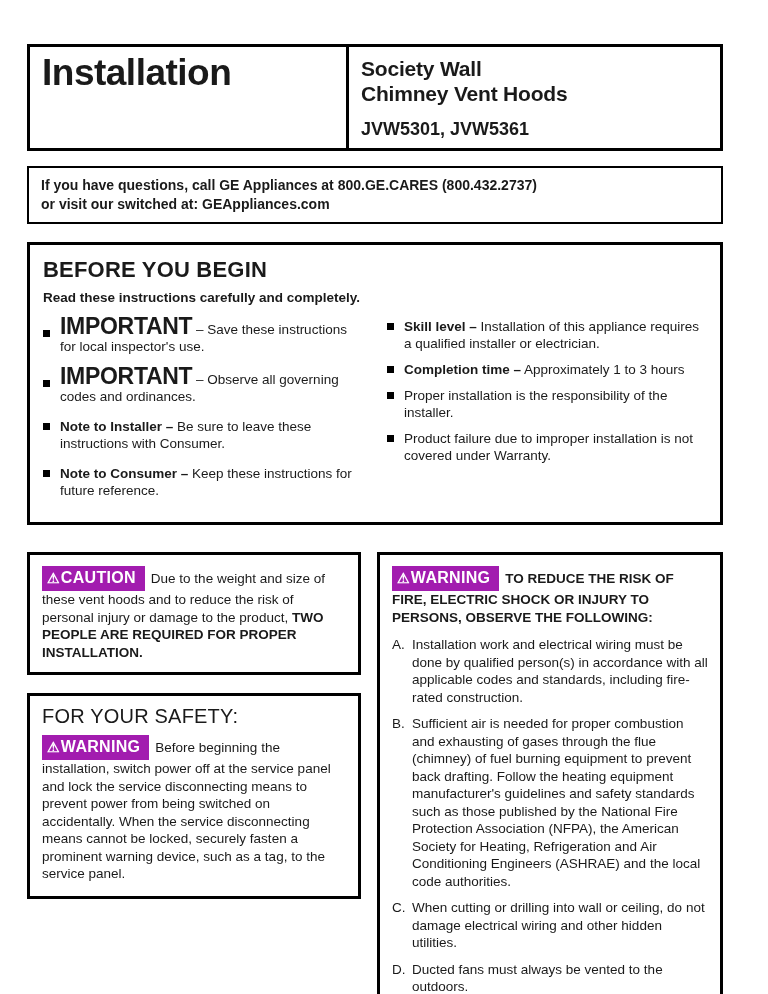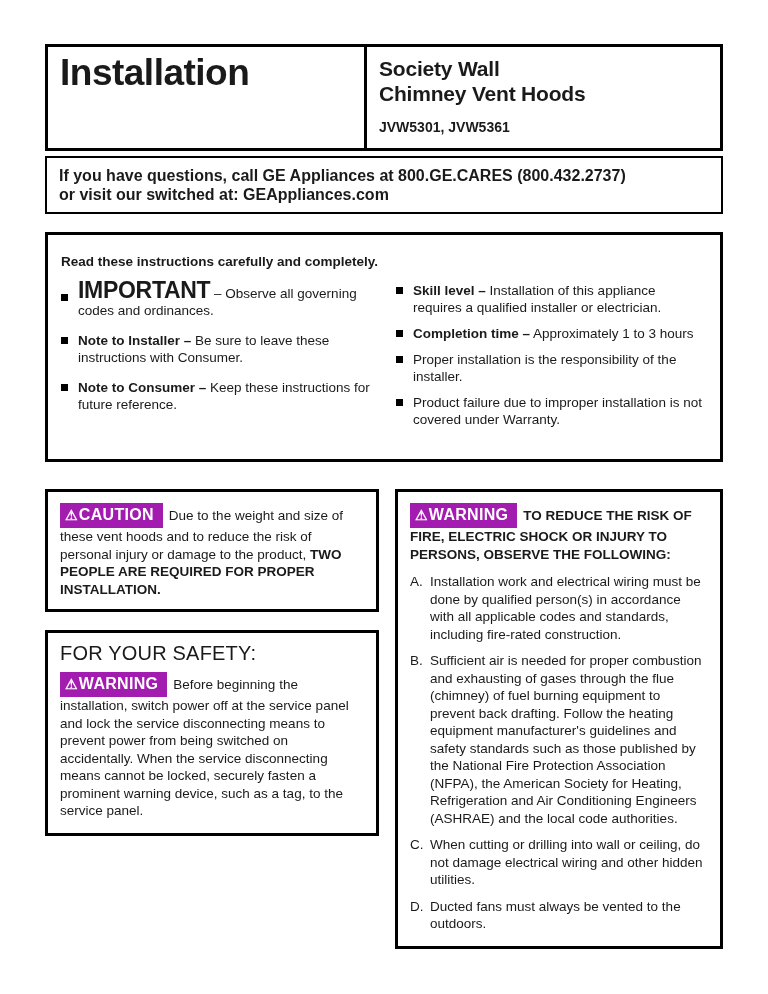--- a/index.html
+++ b/index.html
@@ -2,31 +2,31 @@
 <html><head>
 <meta charset="utf-8">
 <style>
   * { box-sizing: border-box; }
   html, body { margin: 0; padding: 0; background: #ffffff; }
   body {
     width: 768px; height: 994px;
     font-family: "Liberation Sans", sans-serif;
     color: #1a1a1a;
   }
-  .page { width: 768px; height: 716px; padding: 44px 45px 0 45px; }
+  .page { width: 768px; height: 716px; padding: 44px 45px 0 27px; }
 
   
   .header-box { border: 3px solid #000; display: flex; height: 107px; }
   .header-title { flex: 0 0 316px; padding: 1px 0 0 12px; font-size: 37px; font-weight: bold; line-height: 50px; letter-spacing: -0.5px; }
   .header-product { flex: 1; border-left: 3px solid #000; padding: 9px 0 0 12px; }
   .product-name { font-size: 21px; font-weight: bold; line-height: 25px; letter-spacing: -0.2px; }
-  .models { font-size: 14px; font-weight: bold; margin-top: 13px; }
+  .models { font-size: 18px; font-weight: bold; margin-top: 13px; }
 
   
-  .contact-box { border: 2px solid #000; margin-top: 5px; padding: 8px 12px; font-size: 16px; font-weight: bold; line-height: 19px; }
+  .contact-box { border: 2px solid #000; margin-top: 15px; padding: 8px 12px; font-size: 14px; font-weight: bold; line-height: 19px; }
 
   
   .byb-box { border: 3px solid #000; margin-top: 18px; padding: 12px 13px 10px 13px; min-height: 230px; }
   .byb-title { font-size: 22px; font-weight: bold; letter-spacing: 0.2px; }
   .byb-subtitle { font-size: 13.5px; font-weight: bold; margin-top: 7px; }
   .byb-cols { display: flex; margin-top: 13px; gap: 24px; }
   .byb-col { flex: 1; }
   .bullet-item { display: flex; margin-bottom: 13px; }
   .byb-col-right .bullet-item { margin-bottom: 9px; }
   .bullet-square { width: 7px; height: 7px; background: #000; flex: 0 0 7px; margin-right: 10px; margin-top: 5px; }
@@ -71,23 +71,28 @@
       <div class="models">JVW5301, JVW5361</div>
     </div>
   </div>
 
   <div class="contact-box">
     <div>If you have questions, call GE Appliances at 800.GE.CARES (800.432.2737)</div>
     <div>or visit our switched at: GEAppliances.com</div>
   </div>
 
   <div class="byb-box">
+    <div class="byb-title">BEFORE YOU BEGIN</div>
     <div class="byb-subtitle">Read these instructions carefully and completely.</div>
     <div class="byb-cols">
       <div class="byb-col byb-col-left">
+        <div class="bullet-item important">
+          <span class="bullet-square"></span>
+          <span class="bullet-text"><b class="lead lead-important">IMPORTANT</b><span> – Save these instructions for local inspector's use.</span></span>
+        </div>
         <div class="bullet-item important">
           <span class="bullet-square"></span>
           <span class="bullet-text"><b class="lead lead-important">IMPORTANT</b><span> – Observe all governing codes and ordinances.</span></span>
         </div>
         <div class="bullet-item">
           <span class="bullet-square"></span>
           <span class="bullet-text"><b class="lead">Note to Installer –</b><span> Be sure to leave these instructions with Consumer.</span></span>
         </div>
         <div class="bullet-item">
           <span class="bullet-square"></span>

